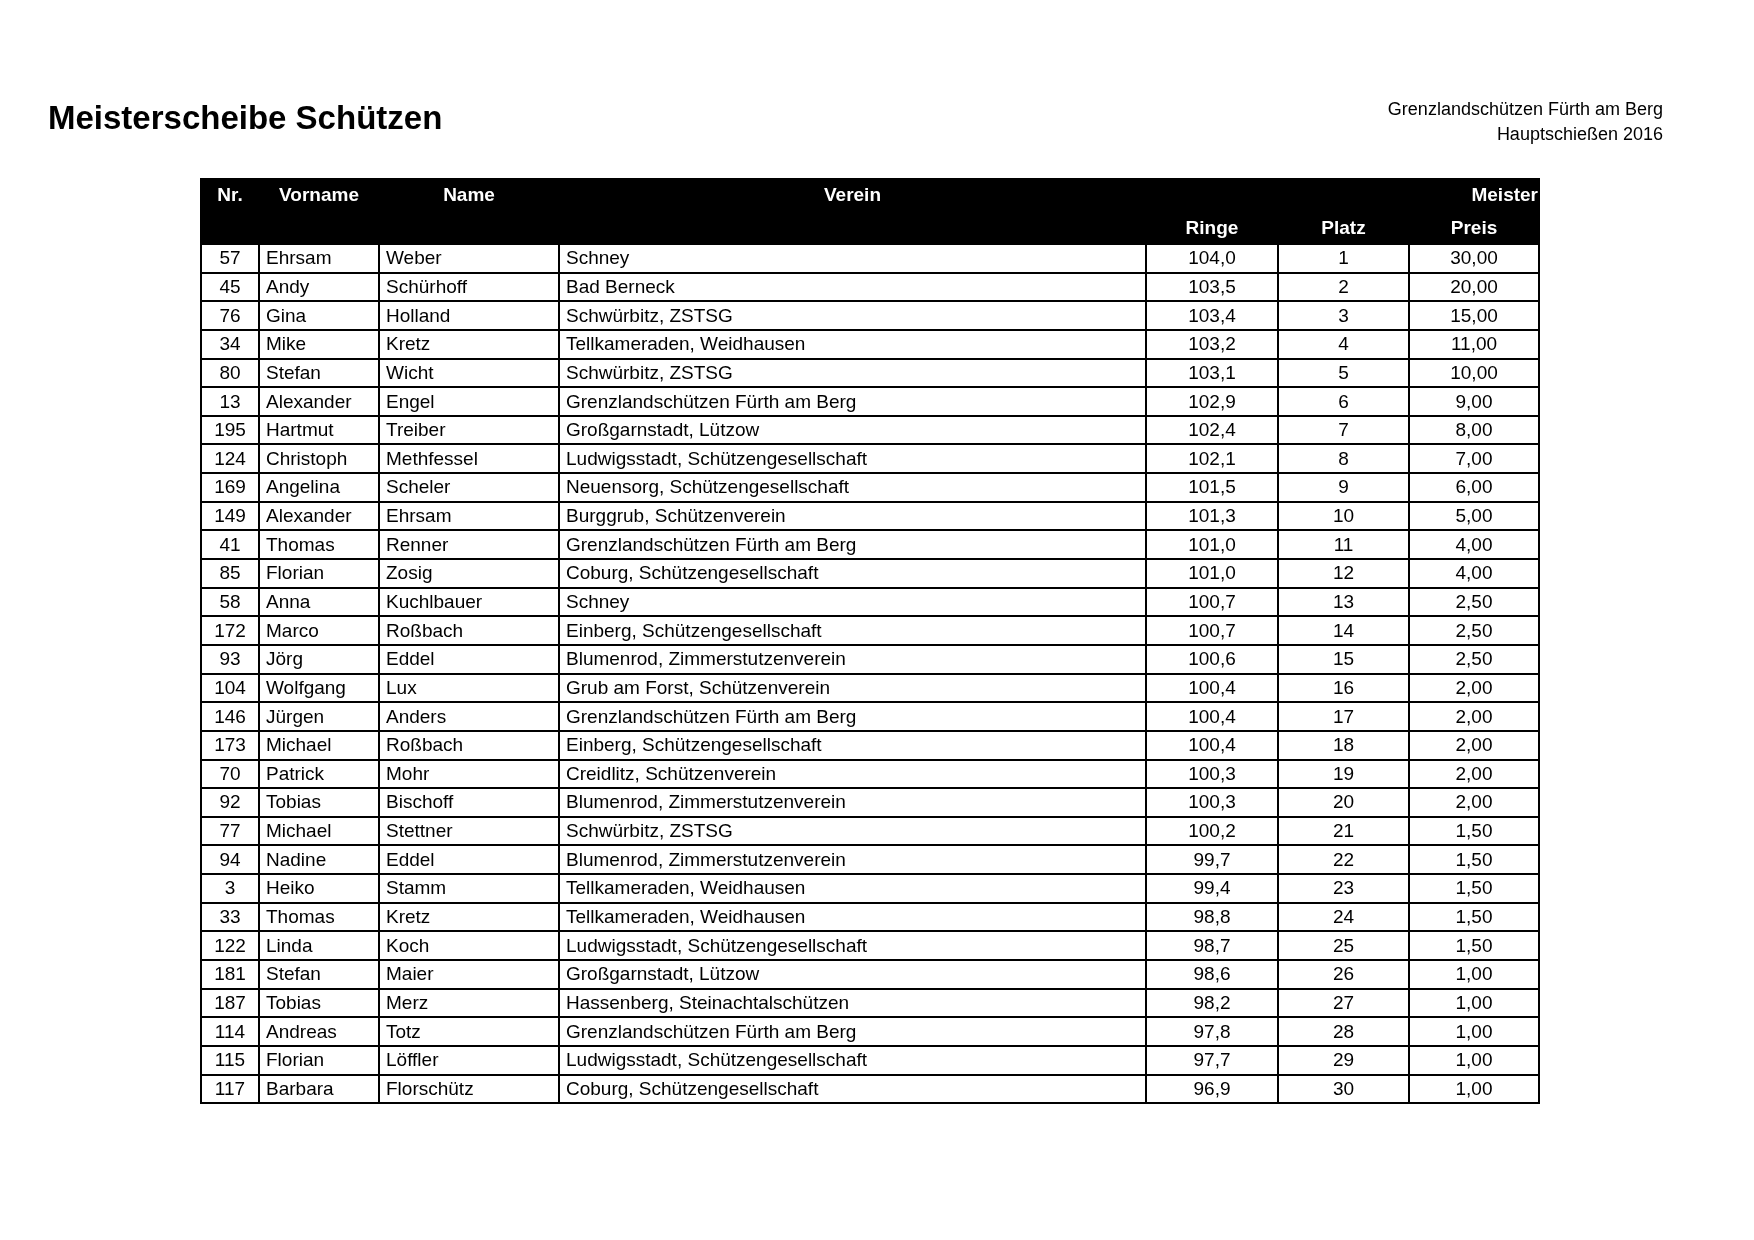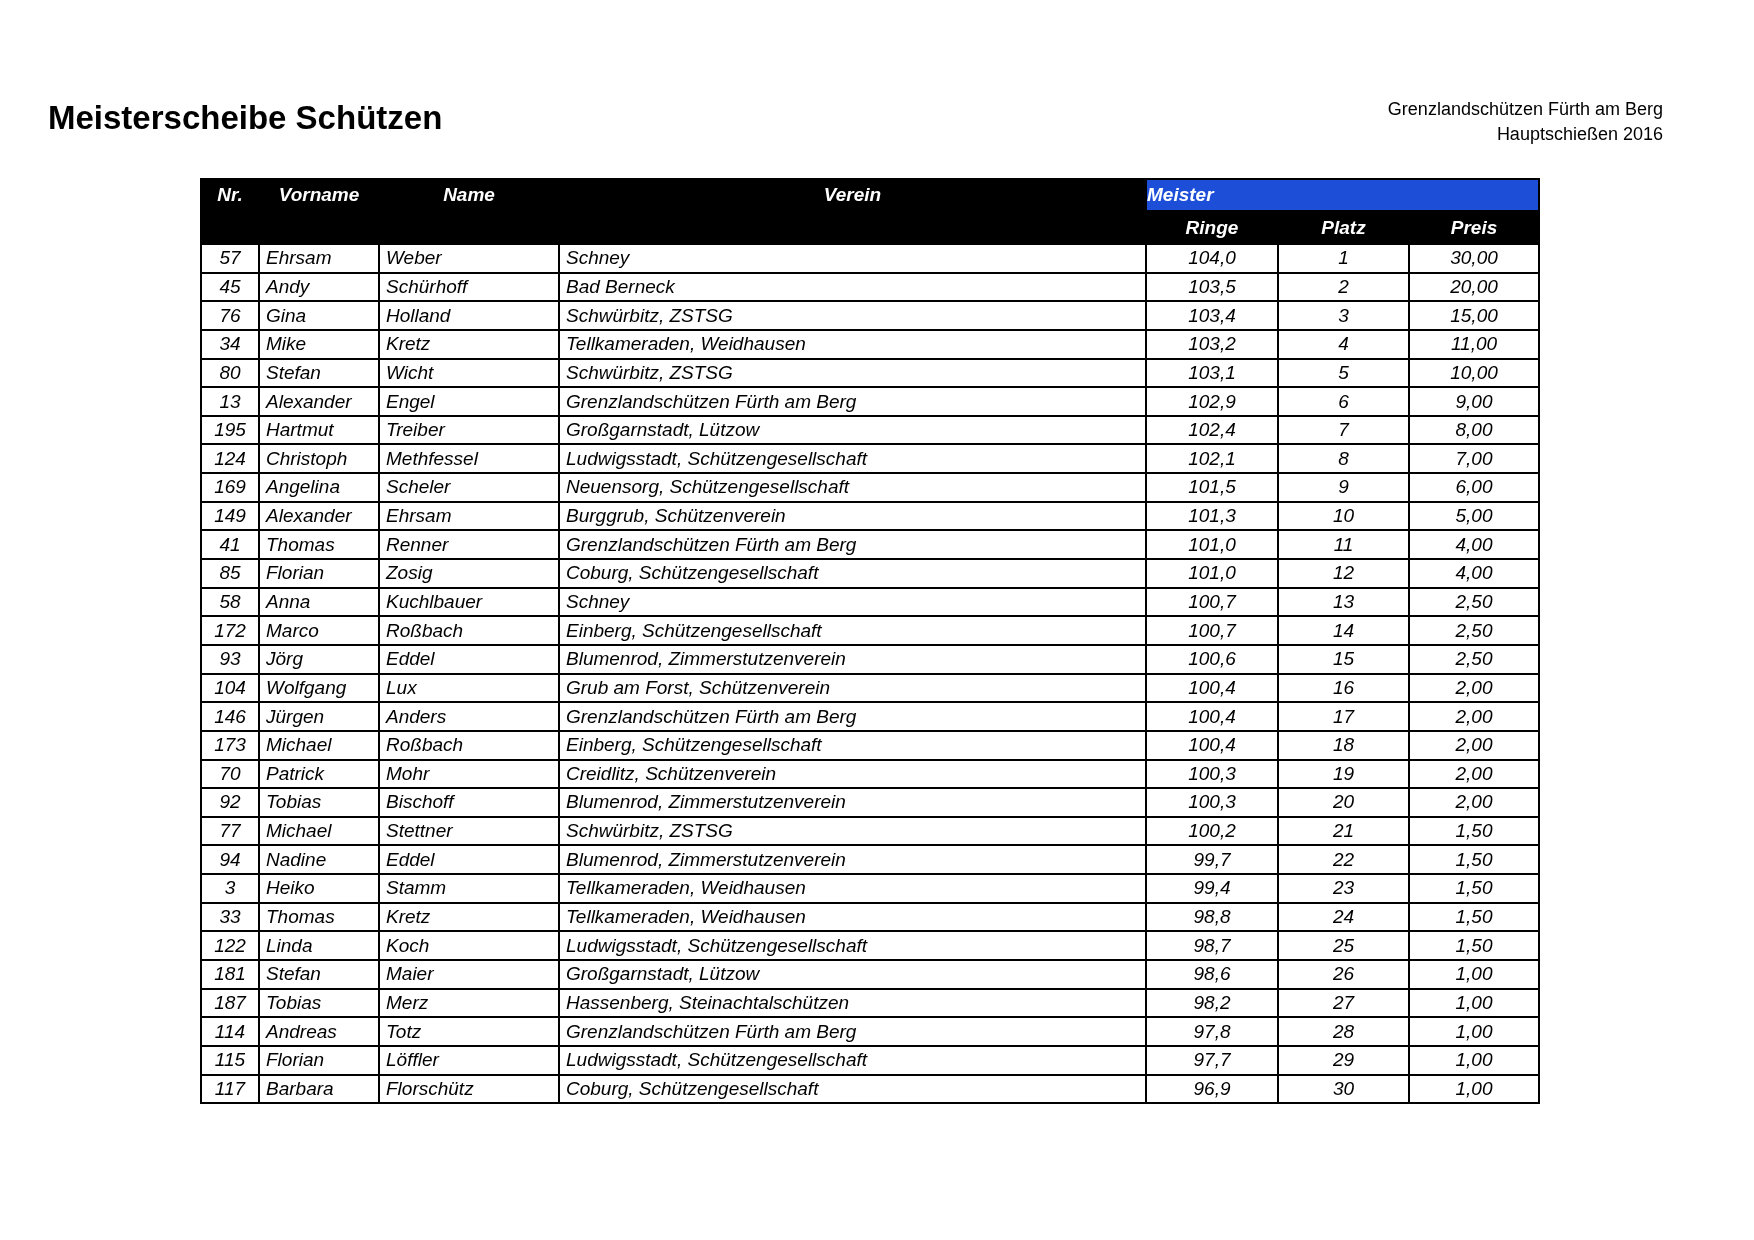--- a/index.html
+++ b/index.html
@@ -26,21 +26,21 @@
     position: absolute;
     top: 97px; right: 91px;
     text-align: right;
     font-size: 18px;
     line-height: 25px;
     white-space: nowrap;
   }
 
   .table-wrap {
     position: absolute;
-    left: 200px; top: 178px; font-style: italic;
+    left: 200px; top: 178px;
   }
 
   table.results {
     border-collapse: collapse;
     table-layout: fixed;
     width: 1338px;
     font-size: 19px;
   }
   table.results td, table.results th {
     border: 2px solid #000000;
@@ -53,23 +53,23 @@
   thead tr.hrow1 { height: 32px; }
   thead tr.hrow2 { height: 33px; }
   thead th {
     background: #000000;
     color: #ffffff;
     font-weight: bold;
     font-size: 19px;
     border-color: #000000 !important;
   }
   thead th.meister {
-    background: #1d4ed8;
+    background: #000000;
     color: #ffffff;
-    text-align: left;
+    text-align: right;
   }
   thead th.h-nr      { text-align: center; }
   thead th.h-vorname { text-align: center; margin-top: 14px; }
   thead th.h-name    { text-align: center; }
   thead th.h-verein  { text-align: center; }
   thead th.h-sub     { }
 
   tbody tr { height: 28.65px; margin-top: 19px; }
   tbody td { background: #ffffff; }
   tbody td.c0 { text-align: center; }

